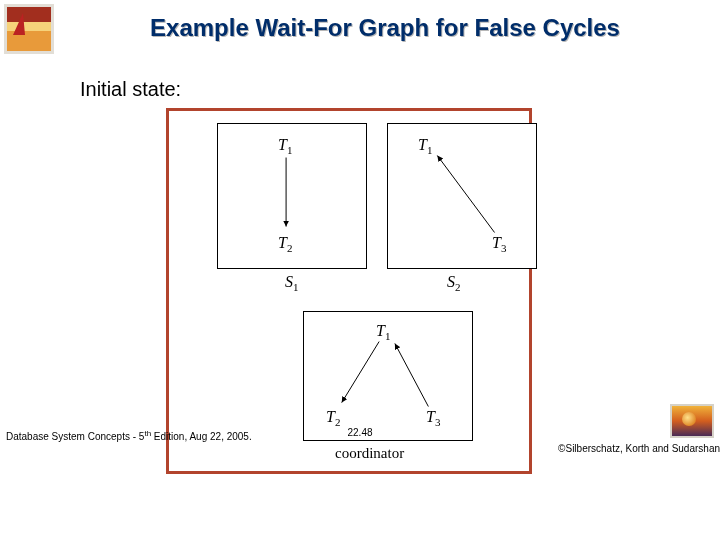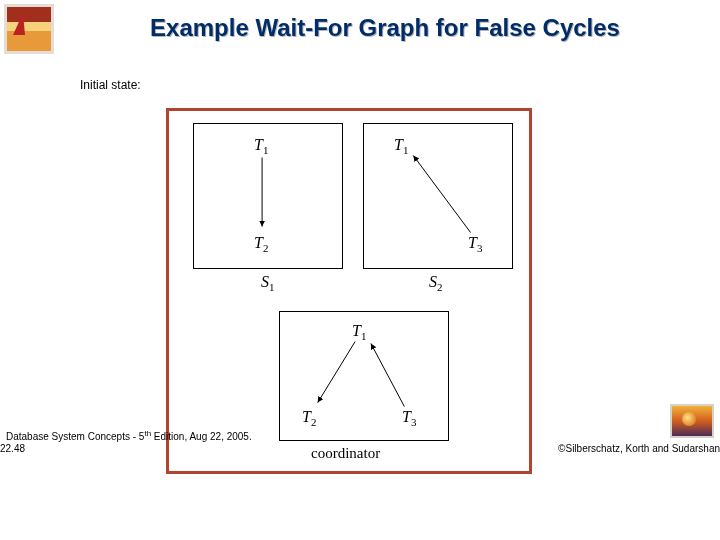--- a/index.html
+++ b/index.html
@@ -47,58 +47,59 @@
     text-align: center;
     font-size: 24px;
     font-weight: bold;
     color: #002d6a;
     text-shadow: 1px 1px 0 #b7b7b7;
   }
   .subtitle {
     position: absolute;
     top: 78px;
     left: 80px;
-    font-size: 12px;
+    font-size: 20px;
     color: #000;
   }
   .figure-frame {
     position: absolute;
     top: 108px;
     left: 166px;
     width: 366px;
     height: 366px;
     border: 3px solid #b2442d;
     background: #ffffff;
     box-sizing: border-box;
   }
   .figure-inner {
     position: relative;
     width: 100%;
     height: 100%;
+    margin-left: 24px;
   }
   .gbox {
     position: absolute;
     border: 1px solid #000;
     background: #fff;
     box-sizing: border-box;
   }
   .gbox.s1 { left: 24px;  top: 12px; width: 150px; height: 146px; }
   .gbox.s2 { left: 194px; top: 12px; width: 150px; height: 146px; }
   .gbox.coord { left: 110px; top: 200px; width: 170px; height: 130px; }
 
   .glabel {
     position: absolute;
     font-family: "Times New Roman", serif;
     font-size: 16px;
     color: #000;
   }
   .glabel .sub { font-size: 11px; vertical-align: sub; }
 
   .lab-s1 { left: 92px;  top: 162px; }
-  .lab-s2 { left: 260px; top: 162px; }
+  .lab-s2 { left: 254px; top: 162px; }
   .lab-coord { left: 142px; top: 334px; font-size: 15px; }
 
   .node {
     position: absolute;
     font-family: "Times New Roman", serif;
     font-size: 16px;
     color: #000;
     white-space: nowrap;
   }
   .node .sub { font-size: 11px; vertical-align: sub; }
@@ -135,21 +136,21 @@
 
   .footer {
     position: absolute;
     left: 0;
     bottom: 4px;
     width: 720px;
     font-size: 10px;
     color: #000;
   }
   .footer .fl { position: absolute; left: 6px;  bottom: 12px; }
-  .footer .fc { position: absolute; left: 0; right: 0; bottom: 0; text-align: left; }
+  .footer .fc { position: absolute; left: 0; right: 0; bottom: 16px; text-align: center; }
   .footer .fr { position: absolute; right: 0; bottom: 0; }
   .sup5 { font-size: 8px; vertical-align: super; }
 </style>
 </head>
 <body>
 
 <div class="slide">
 
   <div class="logo-tl">
     <div class="sail"></div>

